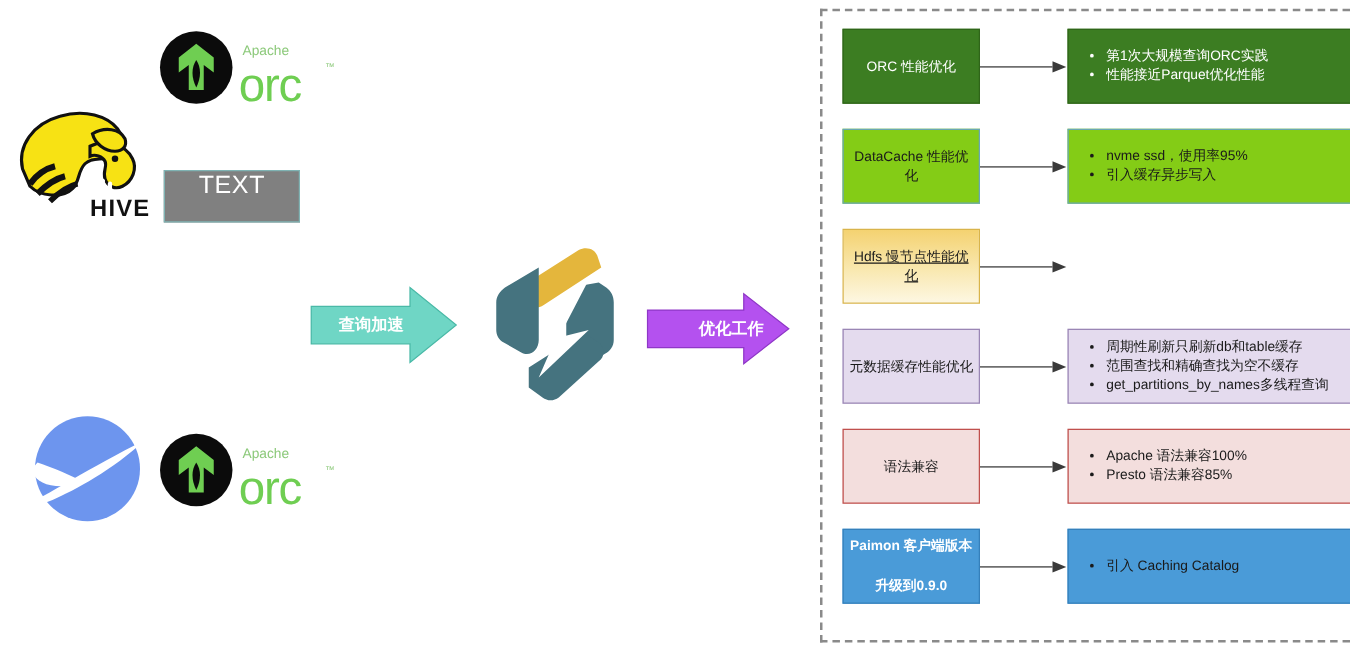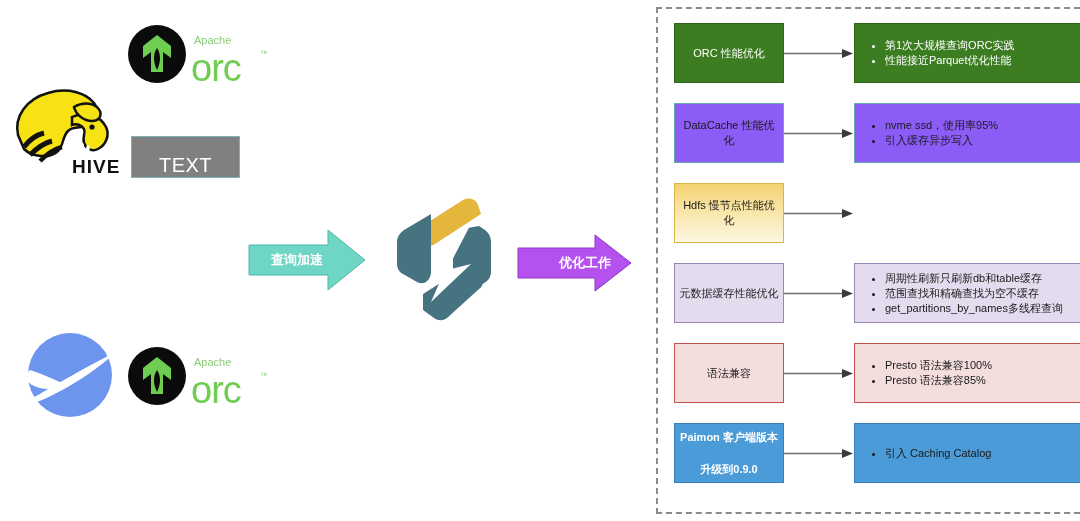--- a/index.html
+++ b/index.html
@@ -47,21 +47,21 @@
     position: absolute;
     left: 131px;
     top: 136px;
     width: 107px;
     height: 40px;
     background: #808080;
     border: 1px solid #7fb3b3;
     color: #ffffff;
     font-size: 20px;
     display: flex;
-    align-items: flex-end;
+    align-items: flex-start;
     justify-content: center;
     letter-spacing: 0.5px;
   }
   .logo-paimon {
     position: absolute;
     left: 12px;
     top: 330px;
     width: 110px;
     height: 96px;
   }
@@ -168,24 +168,24 @@
     top: 50%;
     width: 70px;
     height: 11px;
     margin-top: -5px;
   }
 
   
   .c-green  { background: #3c7d22; border-color: #2f6519; color: #ffffff; }
   .c-green-r{ background: #3c7d22; border-color: #2f6519; color: #ffffff; }
 
-  .c-cyan   { background: #8b5cf6; border-color: #69a7b4; color: #1a1a1a; }
+  .c-cyan   { background: #84cc16; border-color: #69a7b4; color: #1a1a1a; }
 
   .c-gold   { background: linear-gradient(180deg,#f4d271 0%,#f9e8b0 55%,#fdf7e2 100%);
-              border-color: #d9b44a; color: #1a1a1a; }
+              border-color: #d9b44a; color: #1a1a1a; text-decoration: underline; }
 
   .c-violet { background: #e4dbee; border-color: #9a86b5; color: #1a1a1a; }
 
   .c-pink   { background: #f3dedd; border-color: #c0504d; color: #1a1a1a; }
 
   .c-blue   { background: #4a9bd8; border-color: #3580bb; color: #ffffff; }
   .c-blue-w { background: #4a9bd8; border-color: #3580bb; color: #1a1a1a; }
 </style>
 </head>
 <body>
@@ -316,21 +316,21 @@
     </div>
 
     <div class="row" style="top:334px;">
       <div class="node node-left c-pink">语法兼容</div>
       <svg class="connector" viewBox="0 0 70 11">
         <path d="M0 5.5 L58 5.5" stroke="#6f6f6f" stroke-width="1.4" fill="none"></path>
         <path d="M58 1 L69 5.5 L58 10 Z" fill="#3a3a3a"></path>
       </svg>
       <div class="node node-right c-pink">
         <ul>
-          <li>Presto 语法兼容100%</li>
+          <li>Apache 语法兼容100%</li>
           <li>Presto 语法兼容85%</li>
         </ul>
       </div>
     </div>
 
     <div class="row" style="top:414px;">
       <div class="node node-left c-blue" style="flex-direction:column; justify-content:center; line-height:16px; font-weight:bold;gap:16px;">
         <span>Paimon 客户端版本</span>
         <span>升级到0.9.0</span>
       </div>

